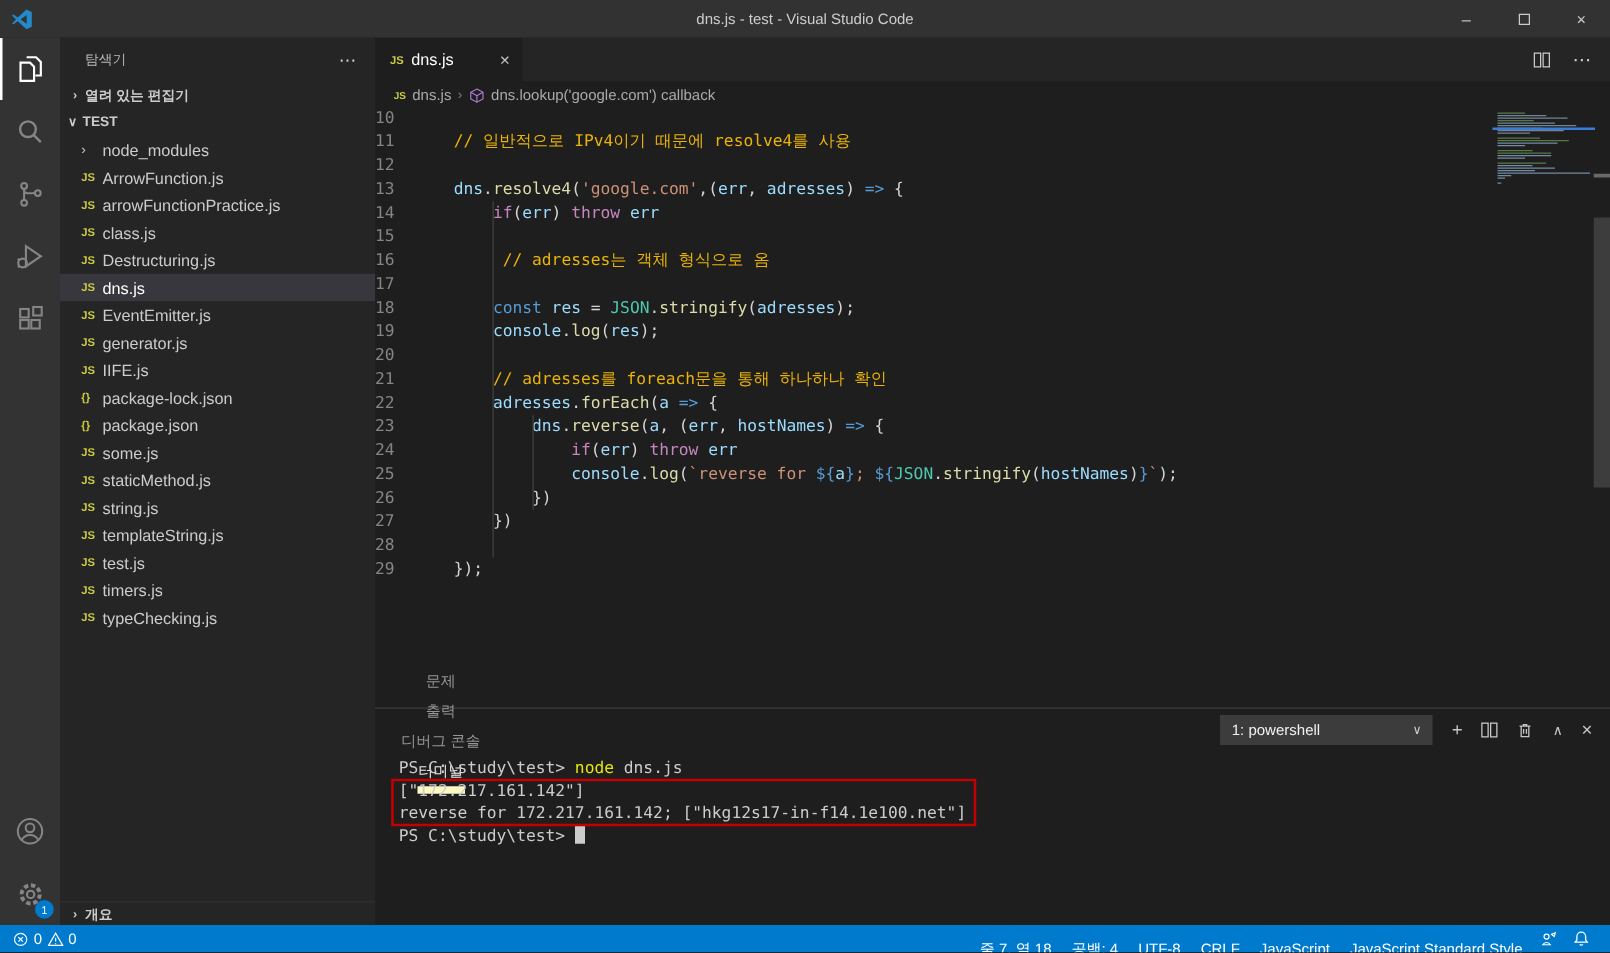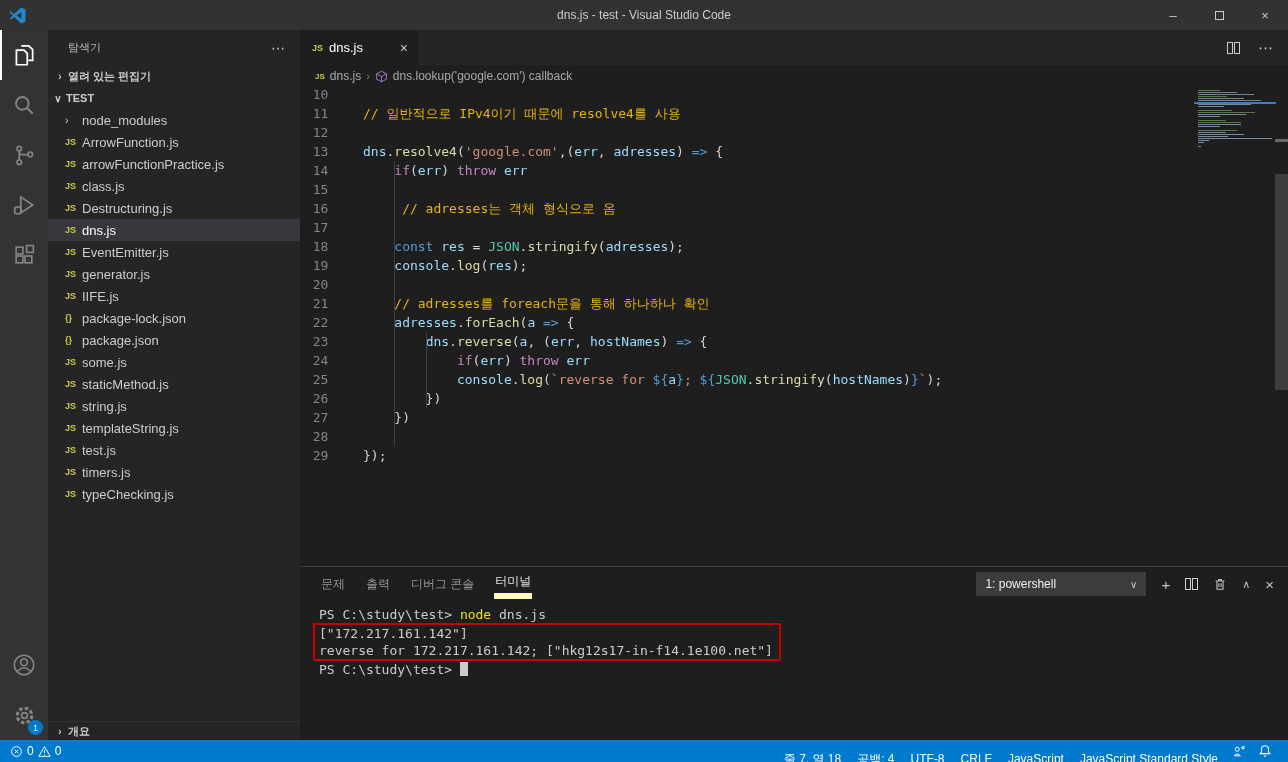--- a/index.html
+++ b/index.html
@@ -58,21 +58,21 @@
   .more-icon { font-size:15px; letter-spacing:1px; }
 
   .breadcrumb { height:22px; display:flex; align-items:center; font-size:12px; color:#a9a9a9; padding-left:15px; gap:5px; flex-shrink:0; }
   .bc-js { font-size:8px; font-weight:bold; color:#cbcb41; }
   .bc-chev { font-size:11px; color:#808080; }
 
   
   .code-wrap { flex:1; position:relative; overflow:hidden; min-height:0; }
   .code-lines { margin-top:-2px; }
   .code-line { display:flex; height:19px; line-height:19px; font-family:"DejaVu Sans Mono","Liberation Mono",monospace; font-size:13px; white-space:pre; }
-  .ln { width:41px; text-align:center; color:#858585; flex-shrink:0; }
+  .ln { width:41px; text-align:left; color:#858585; flex-shrink:0; }
   .code-text { padding-left:22px; white-space:pre; color:#d4d4d4; }
   .tk-com{color:#eab308} .tk-var{color:#9cdcfe} .tk-fn{color:#dcdcaa} .tk-str{color:#ce9178}
   .tk-kw{color:#569cd6} .tk-ctl{color:#c586c0} .tk-cls{color:#4ec9b0} .tk-pun{color:#d4d4d4}
   .indent-guide { position:absolute; width:1px; background:#404040; }
   .guide-a { left:94px; top:74px; height:285px; }
   .guide-b { left:126px; top:245px; height:76px; }
 
   .minimap { position:absolute; top:3px; right:14px; width:76px; }
   .mm-row { height:1px; margin-bottom:1px; opacity:.75; }
   .mm-current { position:absolute; left:-4px; right:-2px; height:2px; background:#3b7bd4; }
@@ -352,21 +352,21 @@
             <div class="mm-row" style="width: 0px; background: transparent;"></div>
             <div class="mm-row" style="width: 3.15px; background: rgb(143, 176, 207);"></div>
             <div class="mm-current" style="top: 12px;"></div>
           </div>
         <div class="scroll-marker"></div>
         <div class="scroll-thumb"></div>
       </div>
 
       <div class="panel">
         <div class="panel-header">
-          <div style="display:flex;align-items:center;">
+          <div style="display:flex;align-items:center;flex-direction:column;">
               <div class="panel-tab">문제</div>
               <div class="panel-tab">출력</div>
               <div class="panel-tab">디버그 콘솔</div>
               <div class="panel-tab active">터미널</div>
             </div>
           <div class="panel-controls">
             <div class="shell-select">
               <span>1: powershell</span>
               <span style="font-size:10px;color:#cccccc;">∨</span>
             </div>

